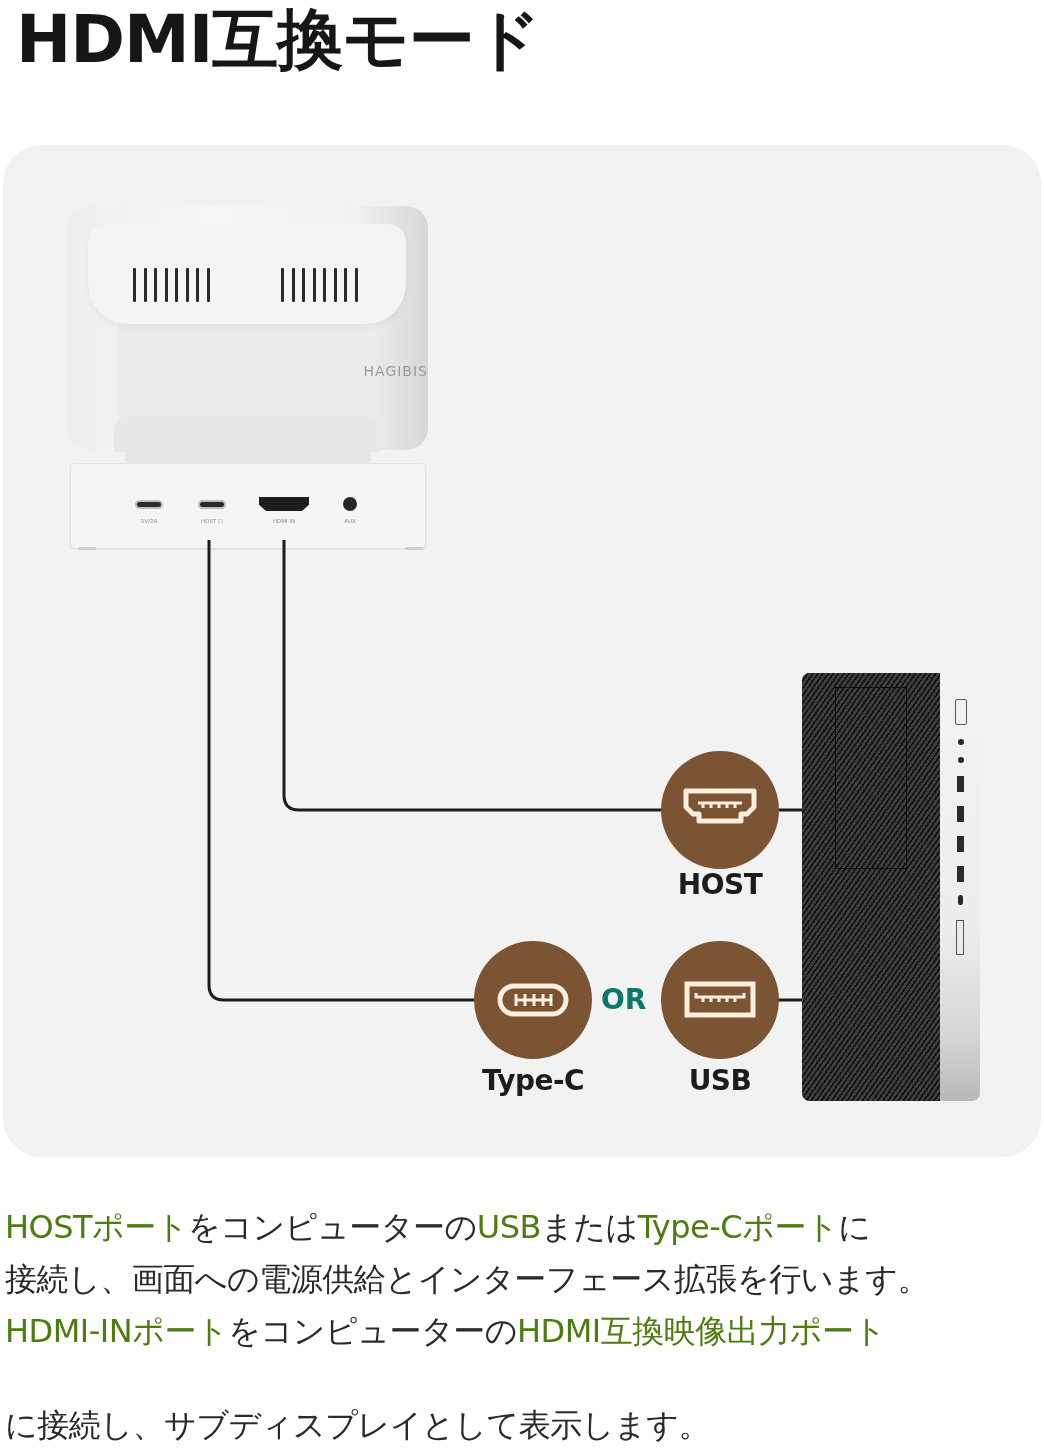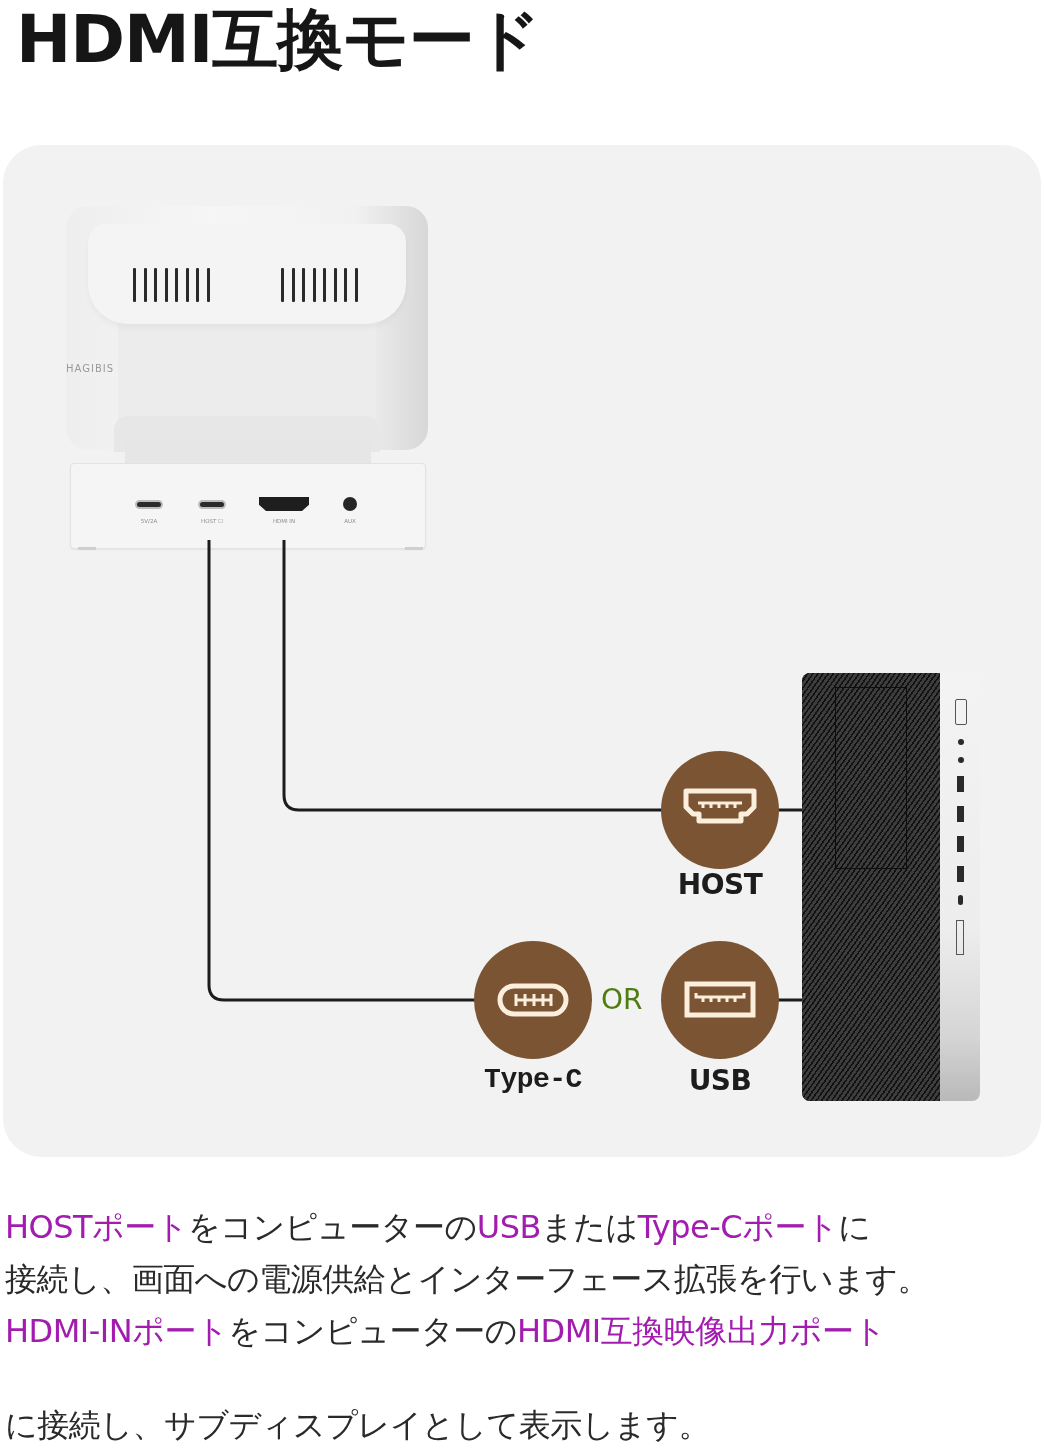--- a/index.html
+++ b/index.html
@@ -30,21 +30,21 @@
     position: absolute; left: 52px; top: 96px; width: 258px; height: 130px;
     background: #ececec;
   }
   .monitor-foot {
     position: absolute; left: 48px; top: 210px; width: 266px; height: 36px;
     background: #e7e7e7; border-radius: 14px 14px 0 0;
   }
   .vents { position: absolute; top: 44px; display: flex; gap: 7.5px; }
   .vents span { display: block; width: 3px; height: 34px; background: #2a2a2a; border-radius: 1px; }
   .brand {
-    position: absolute; left: 0; right: 0; top: 157px; text-align: left; font-size: 10px;
+    position: absolute; left: 0; right: 0; top: 157px; text-align: right; font-size: 14px;
     letter-spacing: 1px; color: #9a9a9a;
   }
   .stand-neck {
     position: absolute; left: 125px; top: 440px; width: 246px; height: 24px; background: #e6e6e6;
   }
   .dock {
     position: absolute; left: 70px; top: 463px; width: 354px; height: 84px;
     background: #f5f5f5; border: 1px solid #e2e2e2; border-radius: 4px;
     box-shadow: 0 1px 2px rgba(0,0,0,0.06);
   }
@@ -86,25 +86,25 @@
 
   
   .badge {
     position: absolute; width: 118px; height: 118px; border-radius: 50%; background: #7a5433;
   }
   .badge svg { position: absolute; left: 0; top: 0; }
   .badge-label {
     position: absolute; font-size: 28px; font-weight: bold; color: #1c1c1c; text-align: center; width: 160px;
     letter-spacing: -0.5px;
   }
-  .or-label { position: absolute; left: 601px; top: 983px; font-size: 28px; font-weight: normal; color: #4d7c0f; }
+  .or-label { position: absolute; left: 601px; top: 983px; font-size: 28px; font-weight: bold; color: #0f766e; }
 
   
   .para { position: absolute; left: 5px; font-size: 32px; line-height: 54px; color: #2a2a2a; white-space: nowrap; letter-spacing: -0.5px; }
-  .hl { color: #a21caf; margin-top: 14px; }
+  .hl { color: #4d7c0f; margin-top: 14px; }
 </style>
 </head>
 <body>
 
 <div class="title">HDMI互換モード</div>
 
 <div class="panel"></div>
 
 <div class="monitor">
   <div class="monitor-neck"></div>
@@ -184,21 +184,21 @@
 </div>
 <div class="badge-label" style="left:640px; top:868px;">HOST</div>
 
 <div class="badge" style="left:474px; top:941px;">
   <svg width="118" height="118">
     <rect x="26" y="45" width="66" height="28" rx="14" fill="none" stroke="#fbeedd" stroke-width="5"></rect>
     <path d="M41 59 L77 59" stroke="#fbeedd" stroke-width="3"></path>
     <path d="M42 53 L42 65 M51 53 L51 65 M60 53 L60 65 M69 53 L69 65 M77 53 L77 65" stroke="#fbeedd" stroke-width="3"></path>
   </svg>
 </div>
-<div class="badge-label" style="left:453px; top:1064px;font-family:Liberation Mono, monospace;">Type-C</div>
+<div class="badge-label" style="left:453px; top:1064px;">Type-C</div>
 
 <div class="or-label">OR</div>
 
 <div class="badge" style="left:661px; top:941px;">
   <svg width="118" height="118">
     <rect x="26" y="43" width="66" height="31" fill="none" stroke="#fbeedd" stroke-width="5"></rect>
     <path d="M35 52 L35 56 L83 56 L83 52" fill="none" stroke="#fbeedd" stroke-width="3"></path>
     <path d="M42 56 L42 61 M50 56 L50 61 M58 56 L58 61 M66 56 L66 61 M74 56 L74 61" stroke="#fbeedd" stroke-width="3"></path>
   </svg>
 </div>

